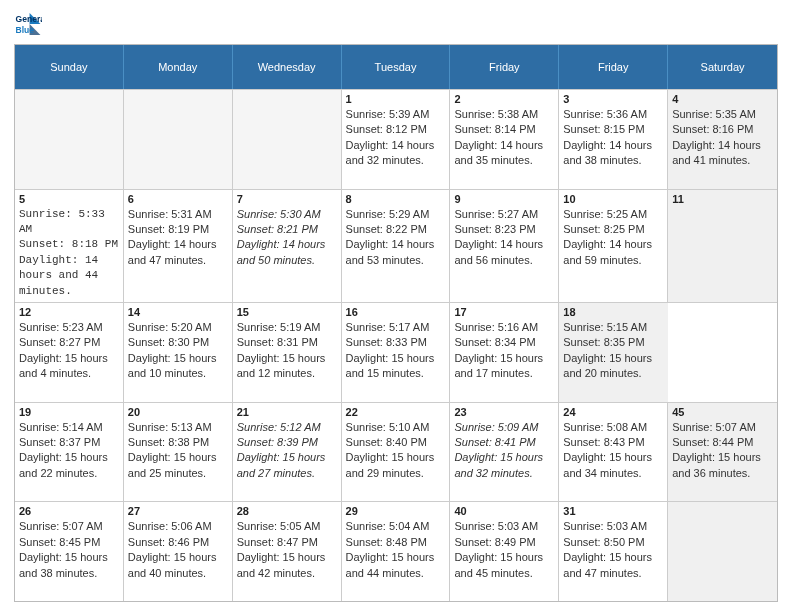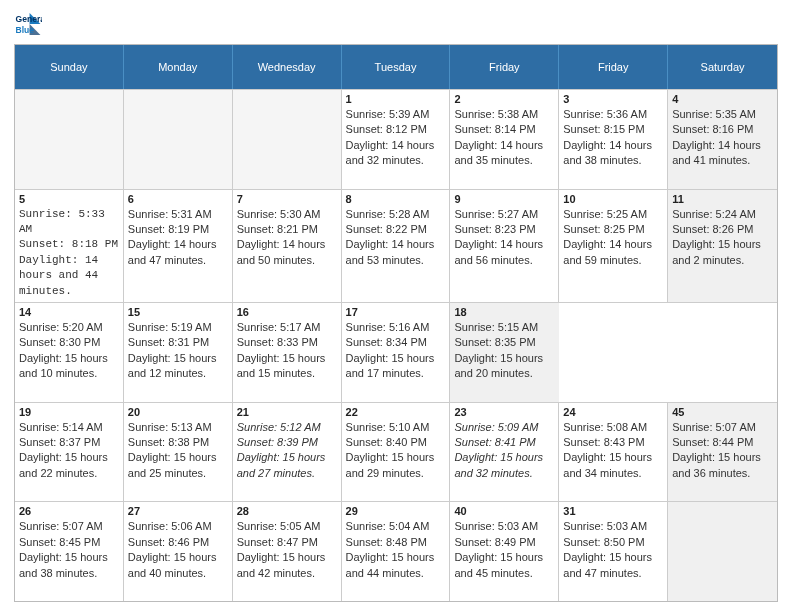--- a/index.html
+++ b/index.html
@@ -168,50 +168,53 @@
 Daylight: 14 hours and 44 minutes.</div>
           </div>
           <div class="cal-cell">
             <div class="day-num">6</div>
             <div class="day-info" style="white-space: pre-line;">Sunrise: 5:31 AM
 Sunset: 8:19 PM
 Daylight: 14 hours and 47 minutes.</div>
           </div>
           <div class="cal-cell">
             <div class="day-num">7</div>
-            <div class="day-info" style="white-space: pre-line;">Sunrise: 5:30 AM
+            <div class="day-info" style="white-space: pre-line; font-style: italic;">Sunrise: 5:30 AM
 Sunset: 8:21 PM
 Daylight: 14 hours and 50 minutes.</div>
           </div>
           <div class="cal-cell">
             <div class="day-num">8</div>
-            <div class="day-info" style="white-space: pre-line;">Sunrise: 5:28 AM
+            <div class="day-info" style="white-space: pre-line;">Sunrise: 5:29 AM
 Sunset: 8:22 PM
 Daylight: 14 hours and 53 minutes.</div>
           </div>
           <div class="cal-cell">
             <div class="day-num">9</div>
             <div class="day-info" style="white-space: pre-line;">Sunrise: 5:27 AM
 Sunset: 8:23 PM
 Daylight: 14 hours and 56 minutes.</div>
           </div>
           <div class="cal-cell">
             <div class="day-num">10</div>
             <div class="day-info" style="white-space: pre-line;">Sunrise: 5:25 AM
 Sunset: 8:25 PM
 Daylight: 14 hours and 59 minutes.</div>
           </div>
           <div class="cal-cell shaded">
             <div class="day-num">11</div>
-            <div class="day-info" style="white-space: pre-line;">Sunrise: 5:24 AM
-Sunset: 8:26 PM
-Daylight: 15 hours and 2 minutes.</div>
-          </div>
-        </div>
-        <div class="cal-row">
+          </div>
+        </div>
+        <div class="cal-row">
+          <div class="cal-cell">
+            <div class="day-num">12</div>
+            <div class="day-info" style="white-space: pre-line;">Sunrise: 5:23 AM
+Sunset: 8:27 PM
+Daylight: 15 hours and 4 minutes.</div>
+          </div>
           <div class="cal-cell">
             <div class="day-num">14</div>
             <div class="day-info" style="white-space: pre-line;">Sunrise: 5:20 AM
 Sunset: 8:30 PM
 Daylight: 15 hours and 10 minutes.</div>
           </div>
           <div class="cal-cell">
             <div class="day-num">15</div>
             <div class="day-info" style="white-space: pre-line;">Sunrise: 5:19 AM
 Sunset: 8:31 PM

